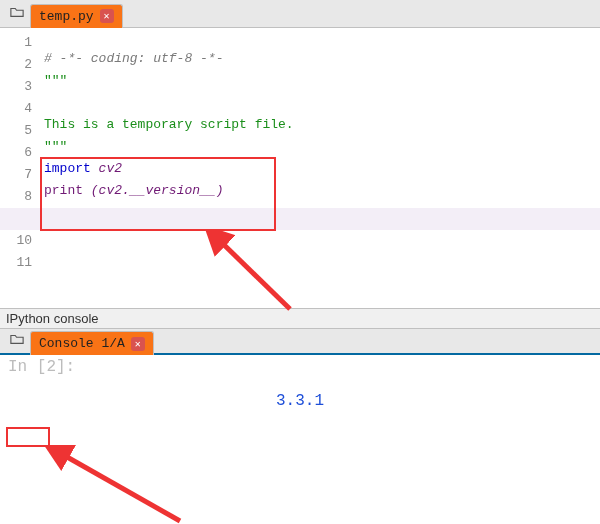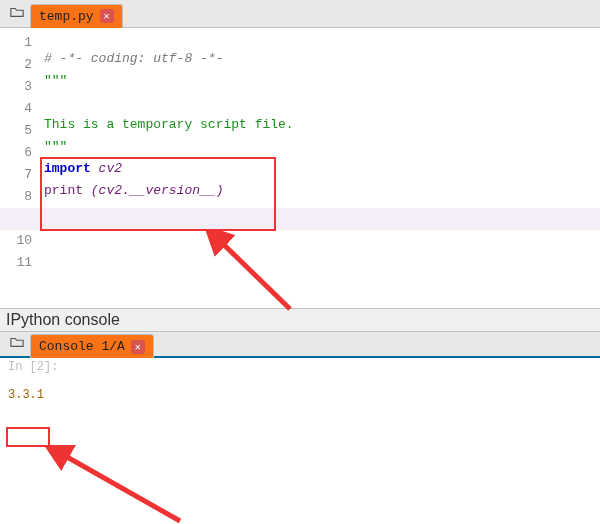--- a/index.html
+++ b/index.html
@@ -65,63 +65,63 @@
     .gutter .ln { height: 22px; line-height: 22px; }
     .gutter .ln.current { color: #000; font-weight: bold; }
     .code {
       flex: 1;
       padding: 20px 6px;
       position: relative;
     }
     .code .line { height: 22px; line-height: 22px; white-space: pre; }
     .comment { color: #7a7a7a; font-style: italic; }
     .docstring { color: #1b8f1b; }
-    .kw-import { color: #0000cc; font-weight: bold; }
+    .kw-import { color: #0000cc; }
     .kw-print { color: #701a75; }
     .black { color: #701a75; font-style: italic; }
     .highlight-row { position: absolute; left: 0; right: 0; height: 22px; background: #f3eef7; z-index: 0; }
     .redbox {
       position: absolute;
       border: 2px solid #e33;
       pointer-events: none;
       z-index: 5;
     }
     .arrow {
       position: absolute;
       pointer-events: none;
       z-index: 6;
     }
     .console-header {
       background: #f0f0f0;
       border-top: 1px solid #c0c0c0;
       border-bottom: 1px solid #c0c0c0;
       padding: 2px 6px;
       font-family: -apple-system, 'Segoe UI', sans-serif;
-      font-size: 16px;
+      font-size: 13px;
       color: #333;
     }
     .console-tabbar {
       display: flex;
       align-items: center;
       background: #e8e8e8;
       border-bottom: 2px solid #0369a1;
       height: 26px;
       padding: 0 4px;
     }
     .console-body {
       padding: 0 8px 4px 8px;
       font-family: Consolas, 'Courier New', monospace;
-      font-size: 12px;
+      font-size: 16px;
       line-height: 1.5;
     }
     .muted { color: #bcbcbc; }
     .prompt-in { color: #1a1a8a; }
     .call { color: #333; }
     .strpath { color: #1b8f1b; }
-    .ver { color: #a16207; }
+    .ver { color: #1d4ed8; text-align: center; }
   </style>
 </head>
 <body>
 
 <div class="tabbar">
   <span class="folder-icon">
     <svg width="14" height="14" viewBox="0 0 16 16">
         <path fill="none" stroke="#555" stroke-width="1.3" d="M1 4h5l1.5 2H15v7H1z"></path>
       </svg>
   </span>

